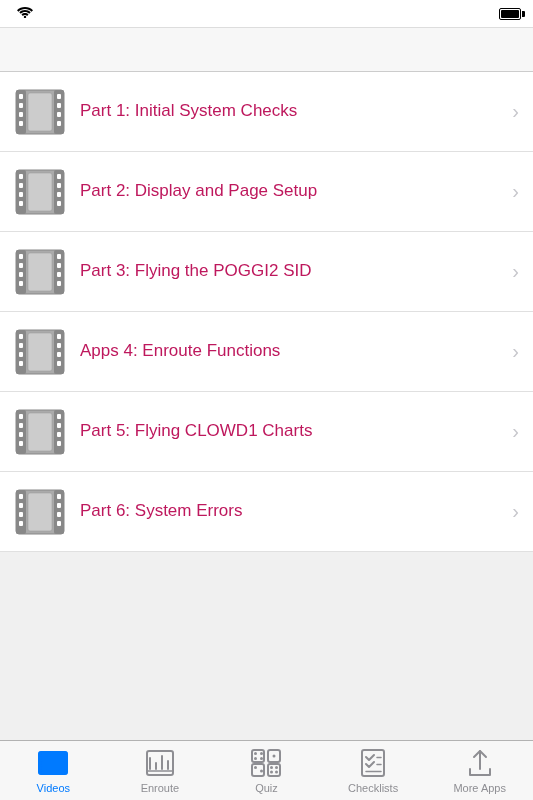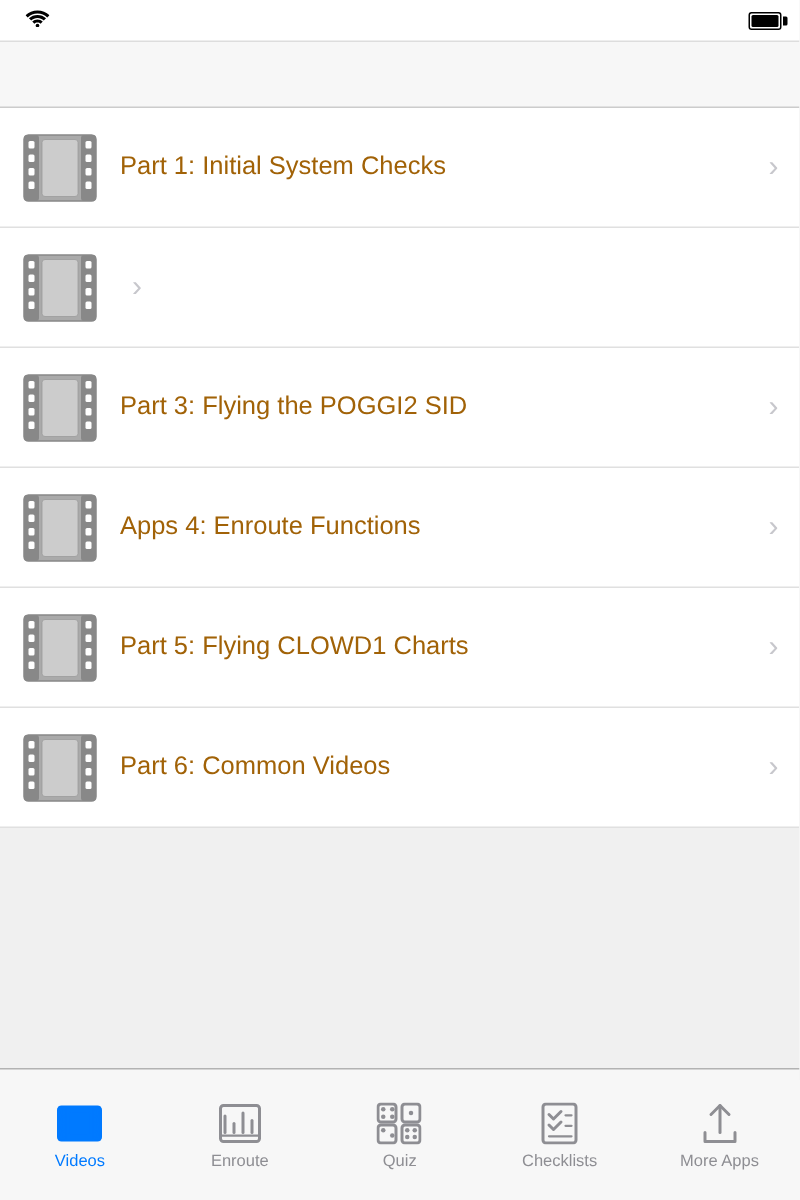--- a/index.html
+++ b/index.html
@@ -100,38 +100,38 @@
 
     
     .film-strip {
       width: 52px;
       height: 52px;
     }
 
     .item-text {
       flex: 1;
       font-size: 17px;
-      color: #a16207;
+      color: #be185d;
       line-height: 1.3;
     }
 
     .chevron {
       color: #c7c7cc;
       font-size: 20px;
       font-weight: 300;
       margin-left: 8px;
     }
 
     
     .tab-bar {
       position: absolute;
       bottom: 0;
       left: 0;
       right: 0;
-      height: 88px;
+      height: 60px;
       background: #f7f7f7;
       border-top: 1px solid #b2b2b2;
       display: flex;
       align-items: center;
       justify-content: space-around;
     }
 
     .tab-item {
       display: flex;
       flex-direction: column;
@@ -232,20 +232,21 @@
       <rect x="5" y="8" width="4" height="5" rx="1" fill="#fff"></rect>
       <rect x="5" y="17" width="4" height="5" rx="1" fill="#fff"></rect>
       <rect x="5" y="26" width="4" height="5" rx="1" fill="#fff"></rect>
       <rect x="5" y="35" width="4" height="5" rx="1" fill="#fff"></rect>
       <rect x="43" y="8" width="4" height="5" rx="1" fill="#fff"></rect>
       <rect x="43" y="17" width="4" height="5" rx="1" fill="#fff"></rect>
       <rect x="43" y="26" width="4" height="5" rx="1" fill="#fff"></rect>
       <rect x="43" y="35" width="4" height="5" rx="1" fill="#fff"></rect>
       <rect x="14" y="7" width="24" height="38" rx="2" fill="#ccc" stroke="#999" stroke-width="0.5"></rect>
     </svg></div>
+      <span class="item-text">Part 2: Display and Page Setup</span>
       <span class="chevron">›</span>
     </div>
       <div class="list-item">
       <div class="film-icon"><svg class="film-strip" viewBox="0 0 52 52" xmlns="http://www.w3.org/2000/svg">
       <rect x="2" y="4" width="48" height="44" rx="3" fill="#aaa" stroke="#888" stroke-width="1"></rect>
       <rect x="2" y="4" width="10" height="44" rx="2" fill="#888"></rect>
       <rect x="40" y="4" width="10" height="44" rx="2" fill="#888"></rect>
       <rect x="5" y="8" width="4" height="5" rx="1" fill="#fff"></rect>
       <rect x="5" y="17" width="4" height="5" rx="1" fill="#fff"></rect>
       <rect x="5" y="26" width="4" height="5" rx="1" fill="#fff"></rect>
@@ -303,21 +304,21 @@
       <rect x="5" y="8" width="4" height="5" rx="1" fill="#fff"></rect>
       <rect x="5" y="17" width="4" height="5" rx="1" fill="#fff"></rect>
       <rect x="5" y="26" width="4" height="5" rx="1" fill="#fff"></rect>
       <rect x="5" y="35" width="4" height="5" rx="1" fill="#fff"></rect>
       <rect x="43" y="8" width="4" height="5" rx="1" fill="#fff"></rect>
       <rect x="43" y="17" width="4" height="5" rx="1" fill="#fff"></rect>
       <rect x="43" y="26" width="4" height="5" rx="1" fill="#fff"></rect>
       <rect x="43" y="35" width="4" height="5" rx="1" fill="#fff"></rect>
       <rect x="14" y="7" width="24" height="38" rx="2" fill="#ccc" stroke="#999" stroke-width="0.5"></rect>
     </svg></div>
-      <span class="item-text">Part 6: Common Videos</span>
+      <span class="item-text">Part 6: System Errors</span>
       <span class="chevron">›</span>
     </div>
     </div>
 </div>
 
 <div class="tab-bar" id="tab-bar">
 <div class="tab-item active">
       <div class="tab-icon">
         <svg width="30" height="26" viewBox="0 0 30 26" xmlns="http://www.w3.org/2000/svg">
           <rect x="1" y="2" width="28" height="22" rx="2" fill="none" stroke="#007aff" stroke-width="2"></rect>

